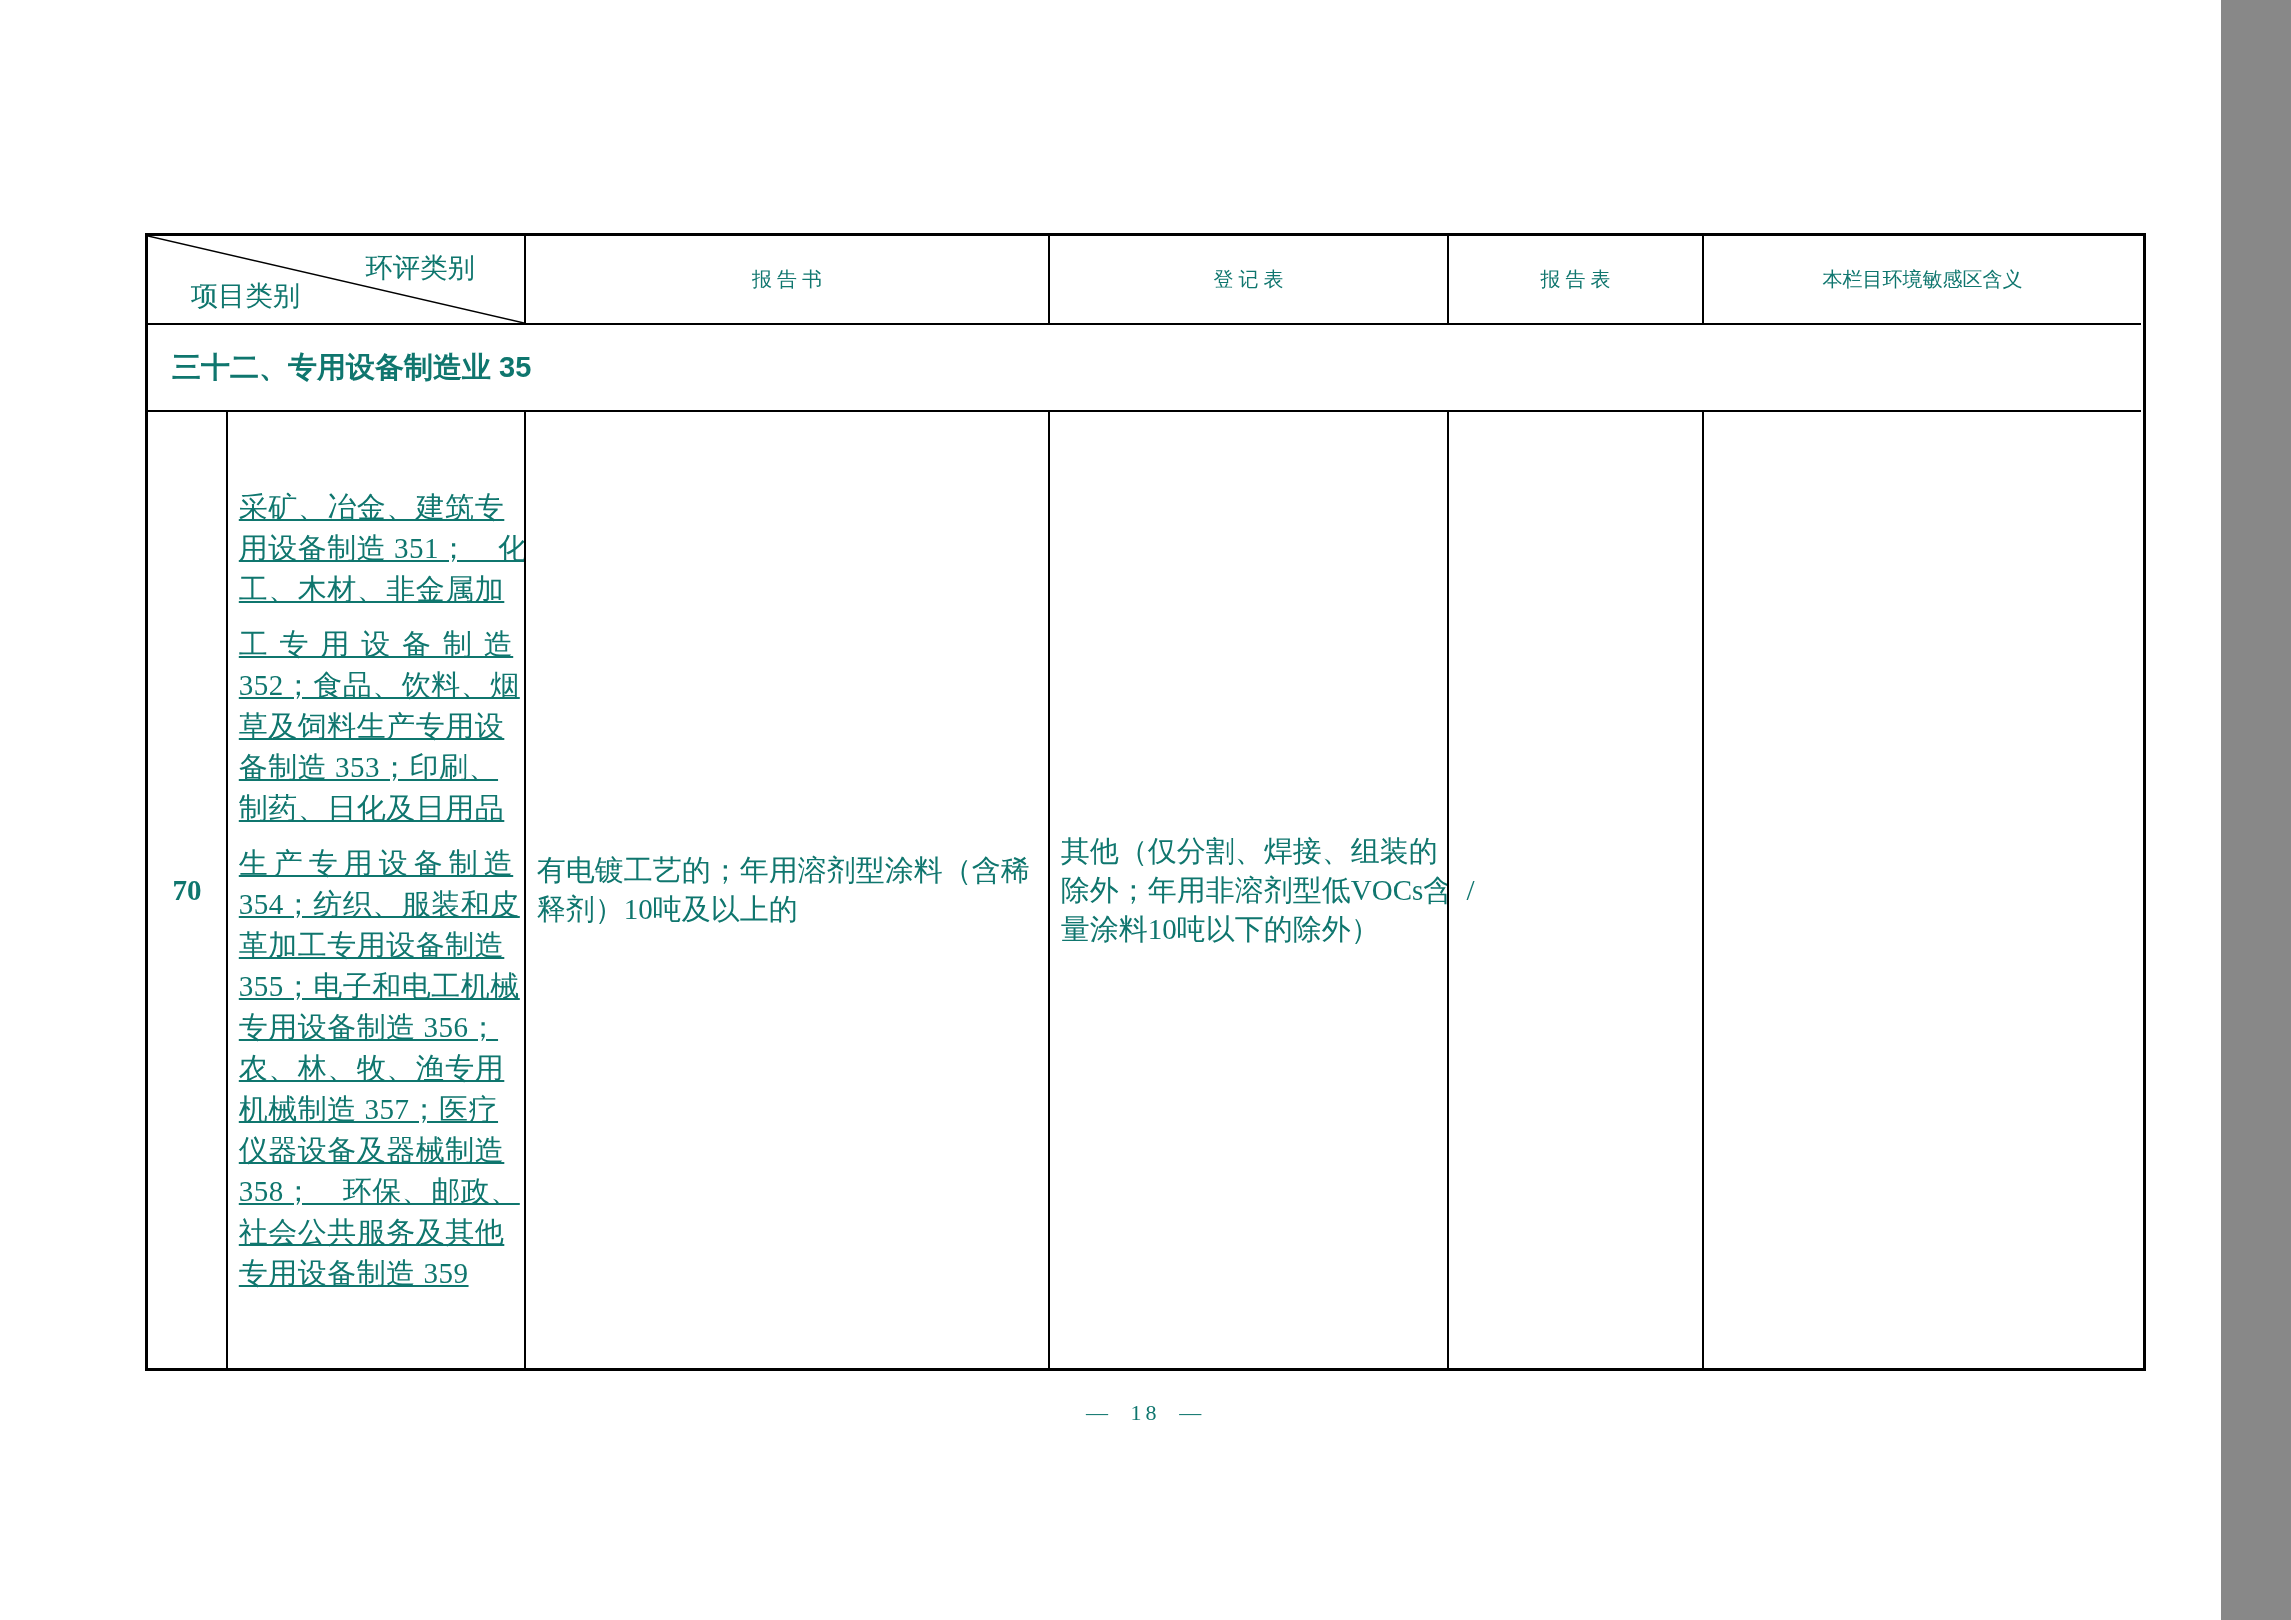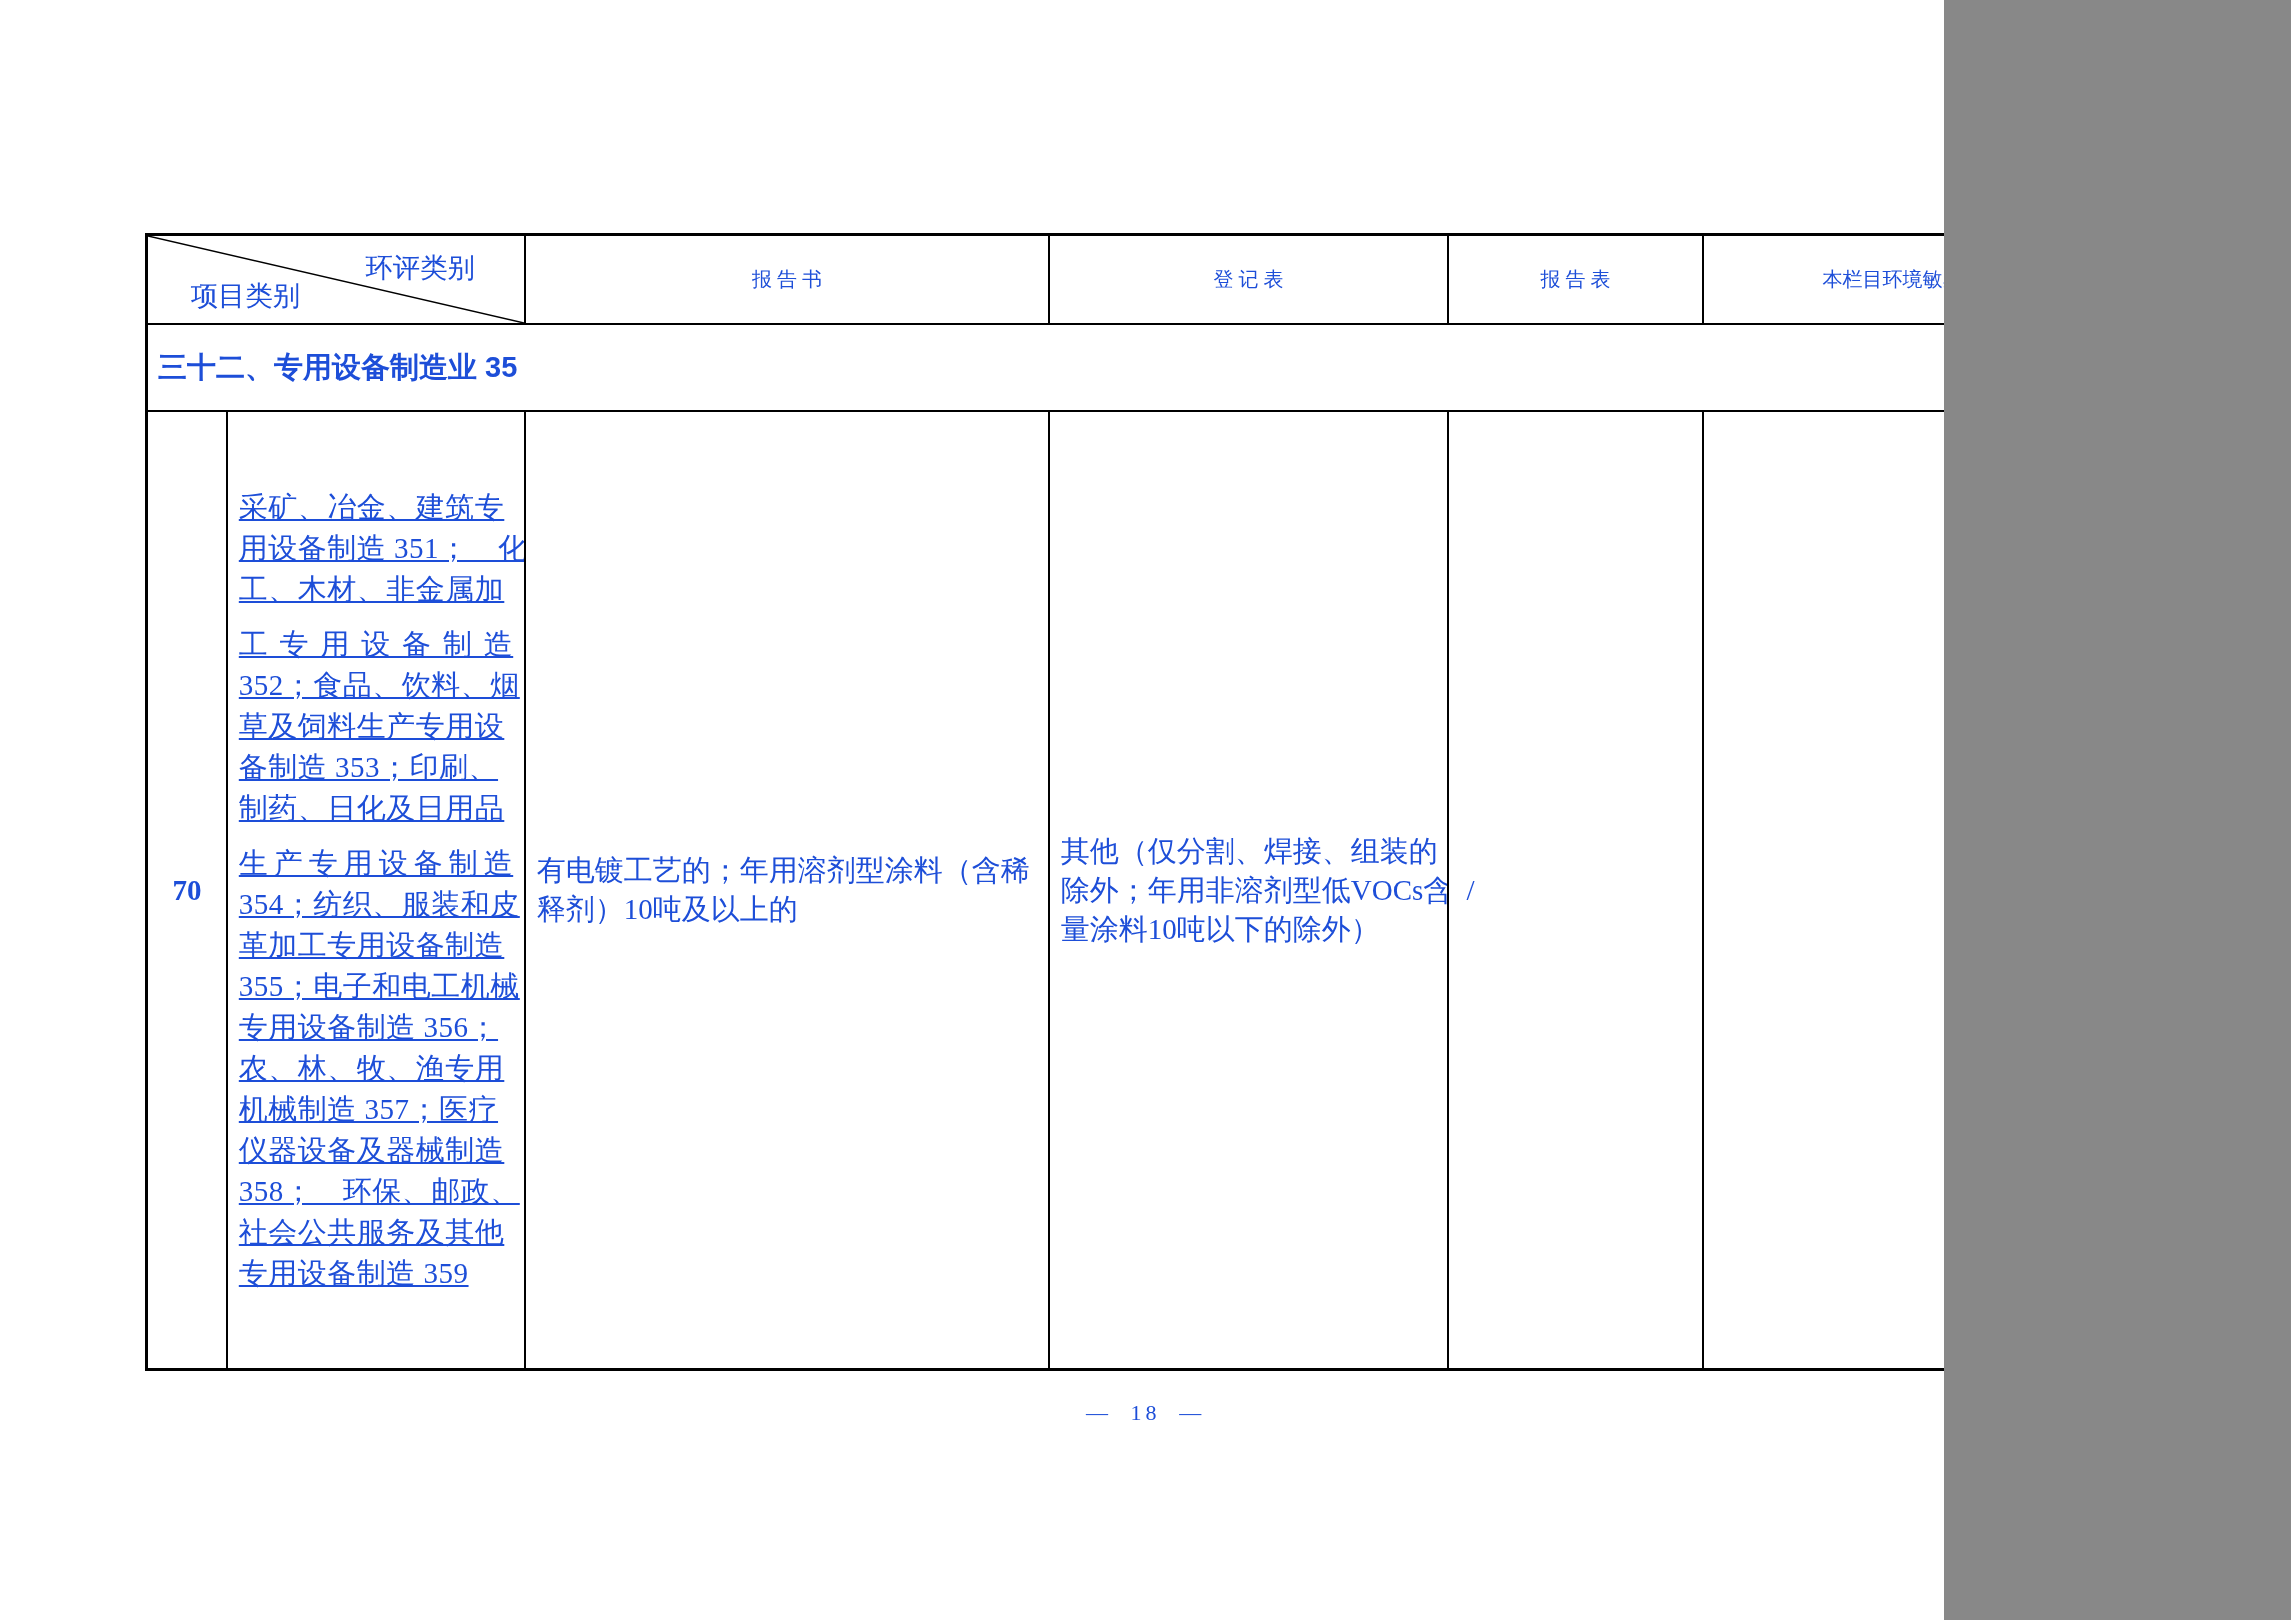--- a/index.html
+++ b/index.html
@@ -1,18 +1,18 @@
 <!DOCTYPE html>
 <html><head>
 <meta charset="utf-8">
 <style>
   html,body{margin:0;padding:0;background:#888;}
   .page{
-    position:relative;width:1944px;height:1620px;background:#ffffff;
-    color:#1d4ed8;font-family:"Liberation Serif","DejaVu Serif",serif;
+    position:relative;width:2221px;height:1620px;background:#ffffff;
+    color:#0f766e;font-family:"Liberation Serif","DejaVu Serif",serif;
     overflow:hidden;
   }
   .table{
     position:absolute;left:145px;top:233px;width:2001px;height:1138px;
     box-sizing:border-box;border:3.9px solid #000;
     display:grid;
     grid-template-columns:80px 298px 524px 399px 255px 437px;
     grid-template-rows:89px 87px 1fr;
   }
   .cell{box-sizing:border-box;border-right:2px solid #000;border-bottom:2px solid #000;overflow:hidden;}
@@ -31,21 +31,21 @@
     position:absolute;font-family:"Liberation Sans","DejaVu Sans",sans-serif;
     font-size:27.4px;font-weight:500;white-space:nowrap;
   }
   .diag .tr{top:13.7px;right:49px;}
   .diag .bl{bottom:8.8px;left:12.7px;margin-left:30px;}
 
   
   .section{
     grid-column:1 / span 6;
     display:flex;align-items:center;
-    padding-left:10px;
+    padding-left:24px;
     font-family:"Liberation Sans","DejaVu Sans",sans-serif;
     font-size:29px;font-weight:bold;white-space:nowrap;
   }
 
   
   .dcell{display:flex;flex-direction:column;justify-content:center;font-size:29px;}
   .idcell{align-items:center;font-weight:bold;}
   .cat{padding:0 10.8px;line-height:41px;letter-spacing:0.5px;text-decoration:underline;}
   .txt{padding:0 10.8px;line-height:39px;}
   .regcell{padding-left:17.6px;}

